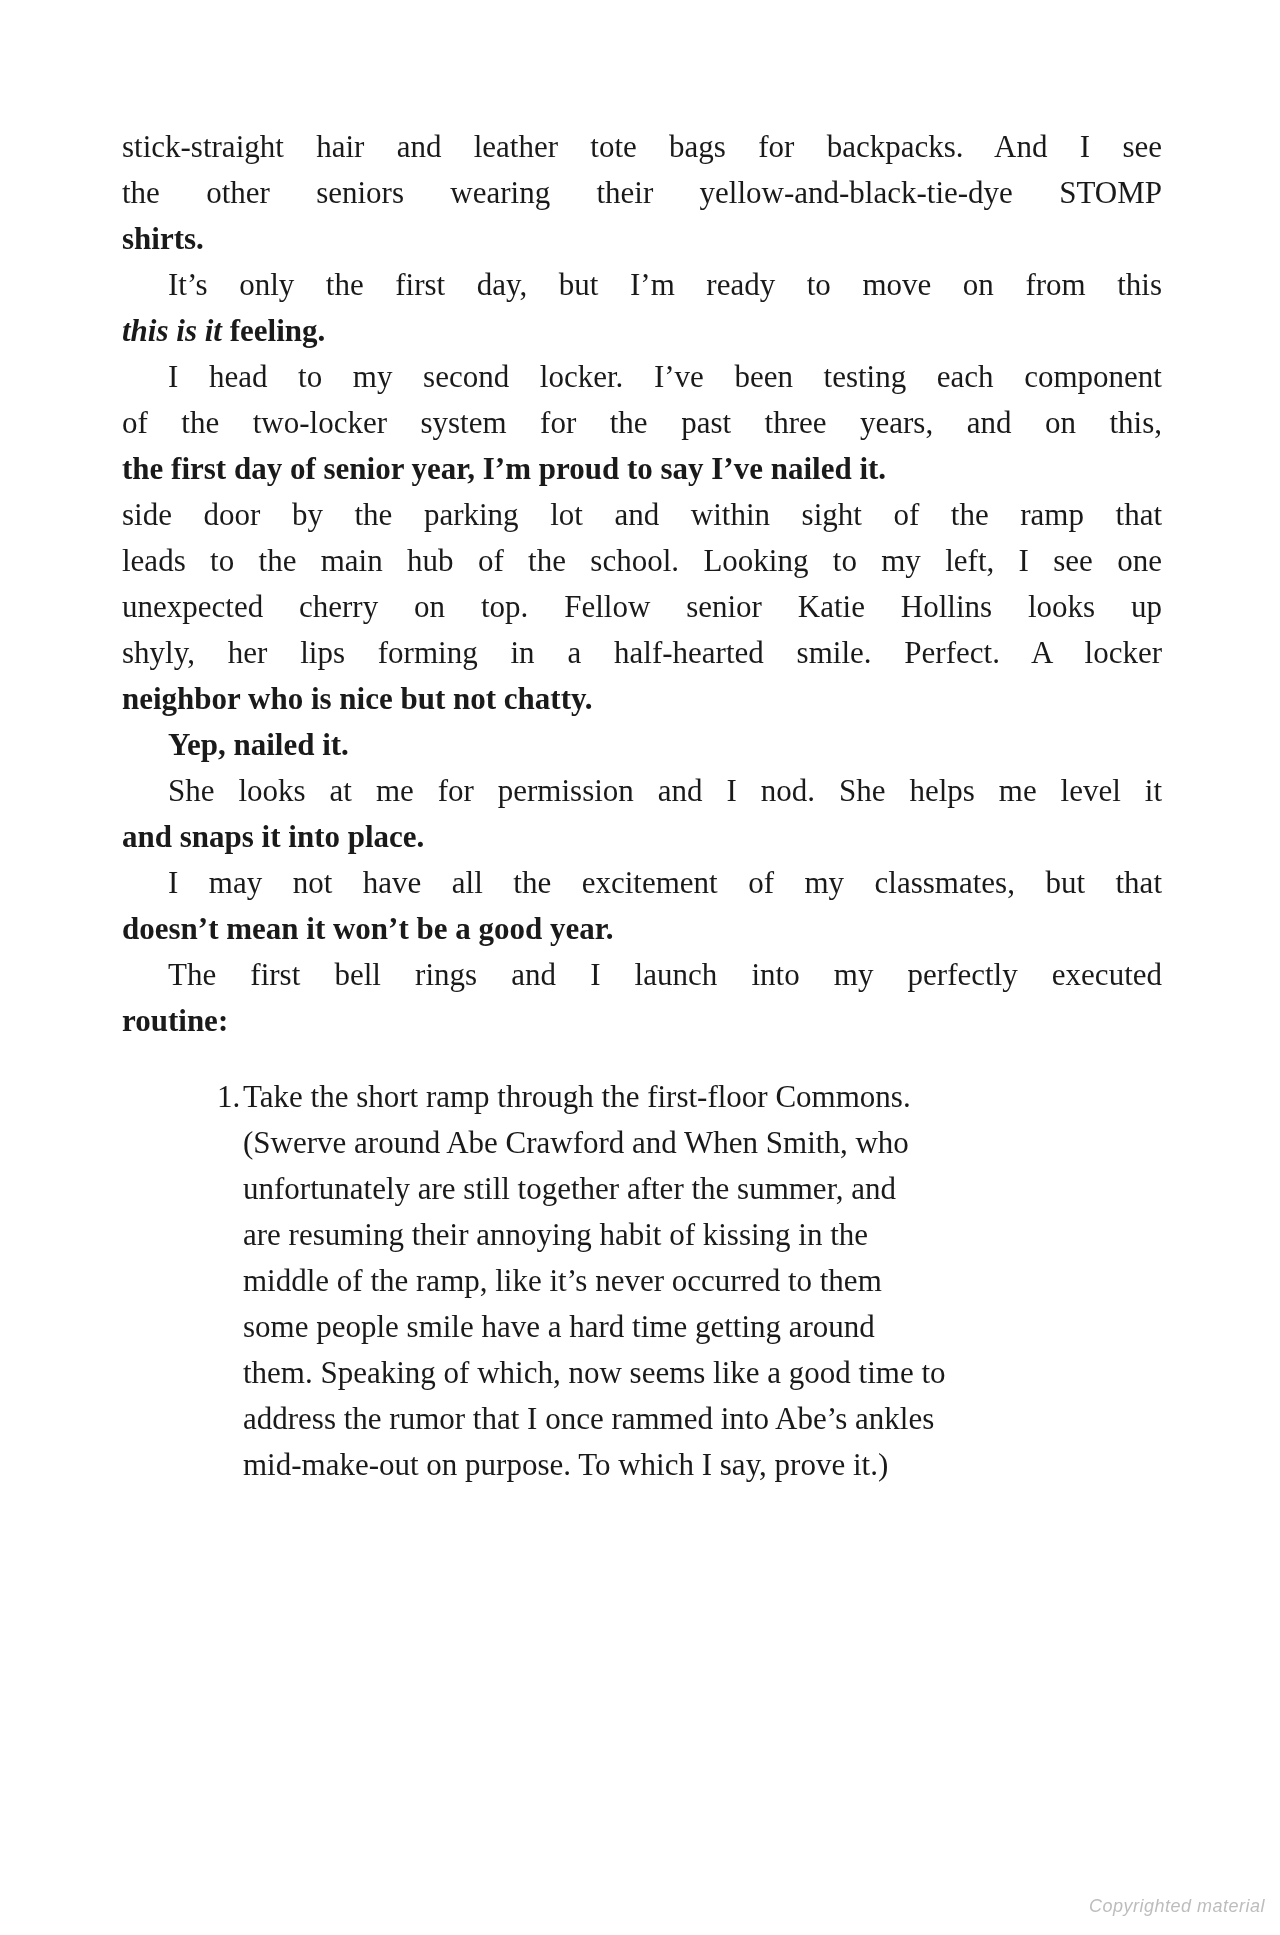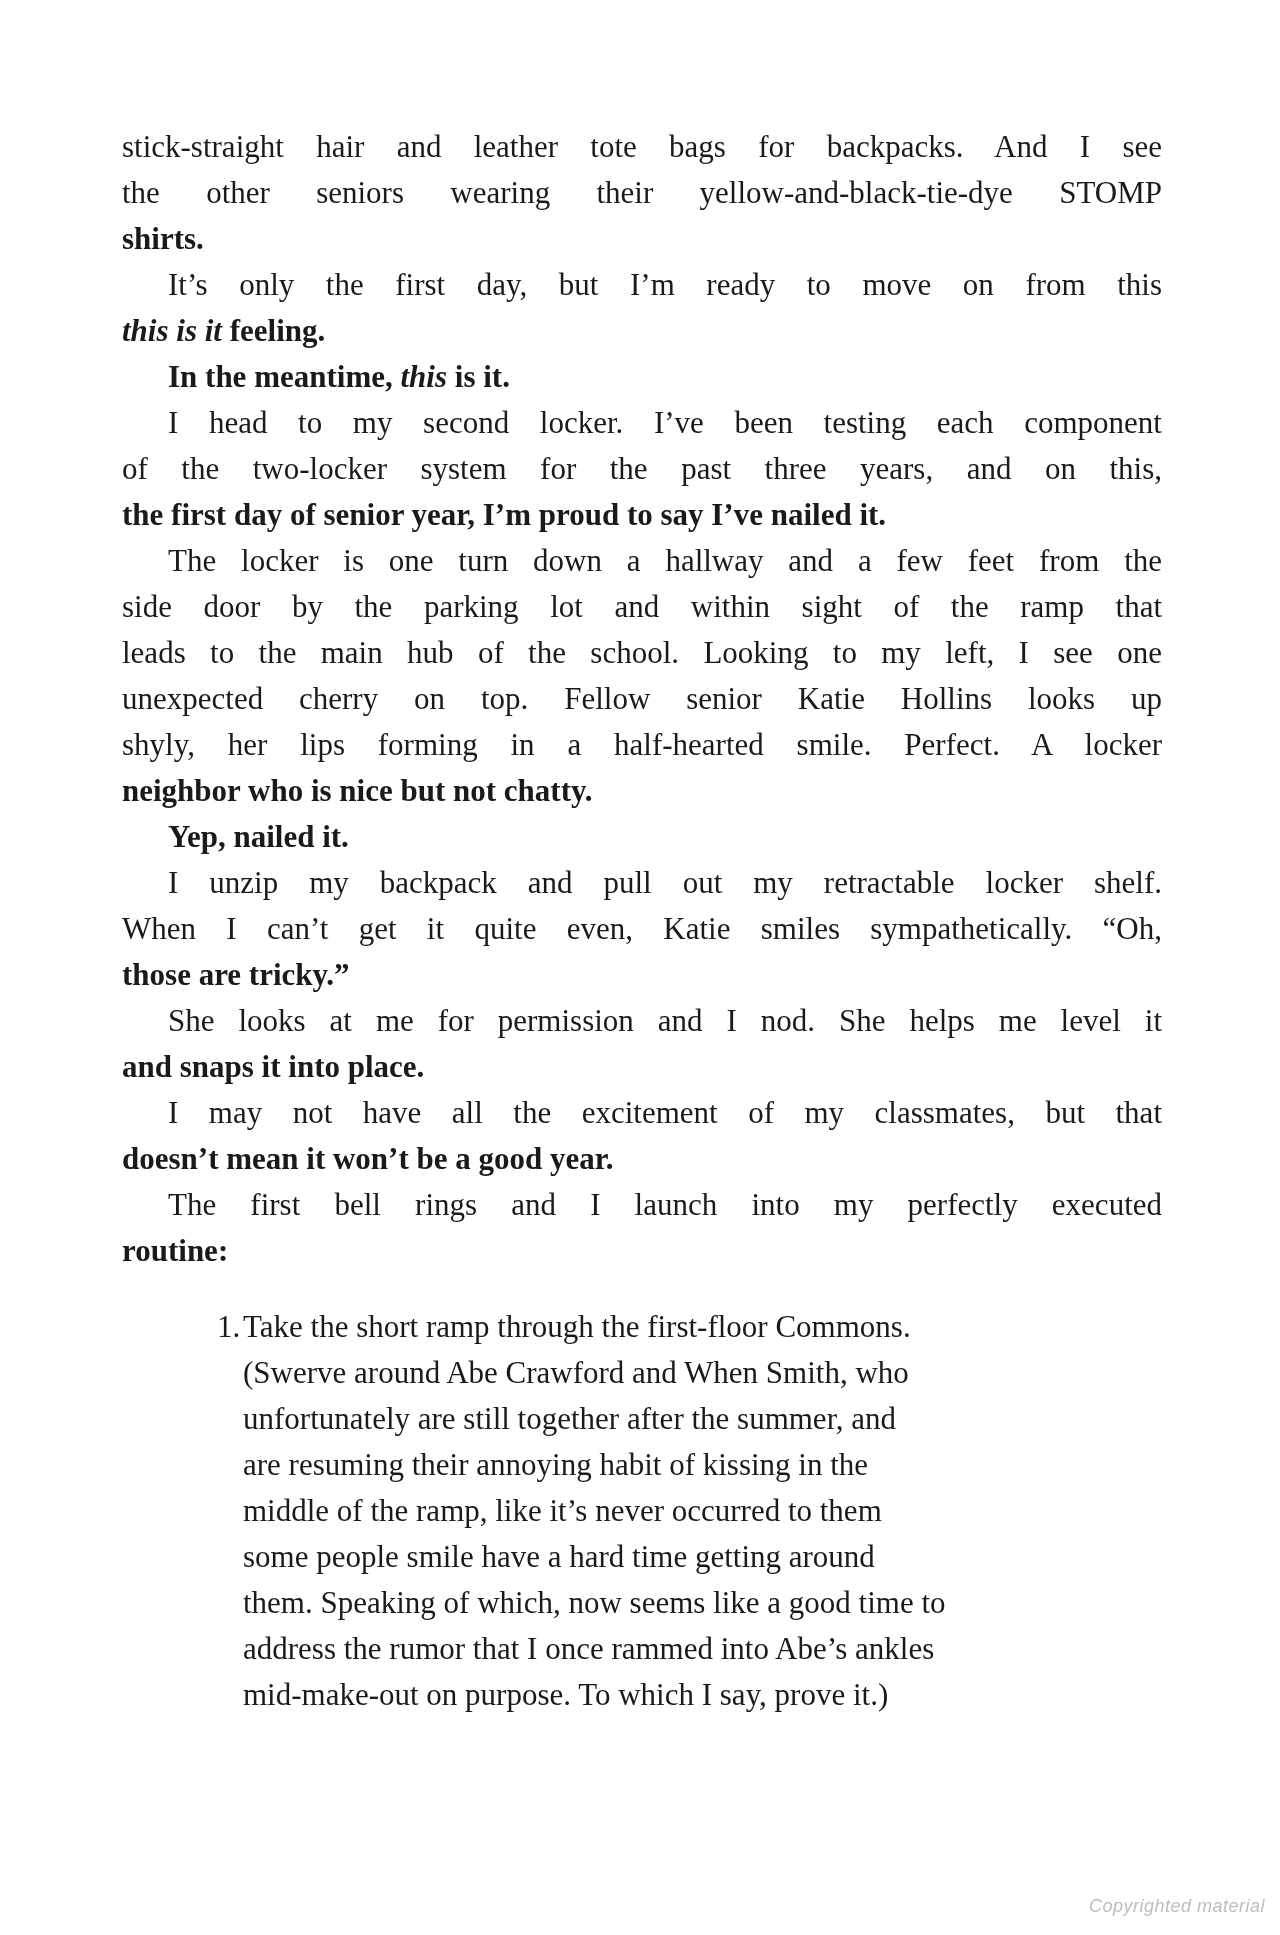--- a/index.html
+++ b/index.html
@@ -72,42 +72,33 @@
     <div class="para">
         <div class="line">stick-straight hair and leather tote bags for backpacks. And I see</div>
         <div class="line">the other seniors wearing their yellow-and-black-tie-dye STOMP</div>
         <div class="line last">shirts.</div>
       </div>
       <div class="para">
         <div class="line indent">It’s only the first day, but I’m ready to move on from this</div>
         <div class="line last"><em>this is it</em> feeling.</div>
       </div>
       <div class="para">
-        <div class="line last indent">In the meantime, <em>this</em> is it.</div>
-      </div>
-      <div class="para">
         <div class="line indent">I head to my second locker. I’ve been testing each component</div>
         <div class="line">of the two-locker system for the past three years, and on this,</div>
         <div class="line last">the first day of senior year, I’m proud to say I’ve nailed it.</div>
       </div>
       <div class="para">
-        <div class="line indent">The locker is one turn down a hallway and a few feet from the</div>
         <div class="line">side door by the parking lot and within sight of the ramp that</div>
         <div class="line">leads to the main hub of the school. Looking to my left, I see one</div>
         <div class="line">unexpected cherry on top. Fellow senior Katie Hollins looks up</div>
         <div class="line">shyly, her lips forming in a half-hearted smile. Perfect. A locker</div>
         <div class="line last">neighbor who is nice but not chatty.</div>
       </div>
       <div class="para">
         <div class="line last indent">Yep, nailed it.</div>
-      </div>
-      <div class="para">
-        <div class="line indent">I unzip my backpack and pull out my retractable locker shelf.</div>
-        <div class="line">When I can’t get it quite even, Katie smiles sympathetically. “Oh,</div>
-        <div class="line last">those are tricky.”</div>
       </div>
       <div class="para">
         <div class="line indent">She looks at me for permission and I nod. She helps me level it</div>
         <div class="line last">and snaps it into place.</div>
       </div>
       <div class="para">
         <div class="line indent">I may not have all the excitement of my classmates, but that</div>
         <div class="line last">doesn’t mean it won’t be a good year.</div>
       </div>
       <div class="para">

